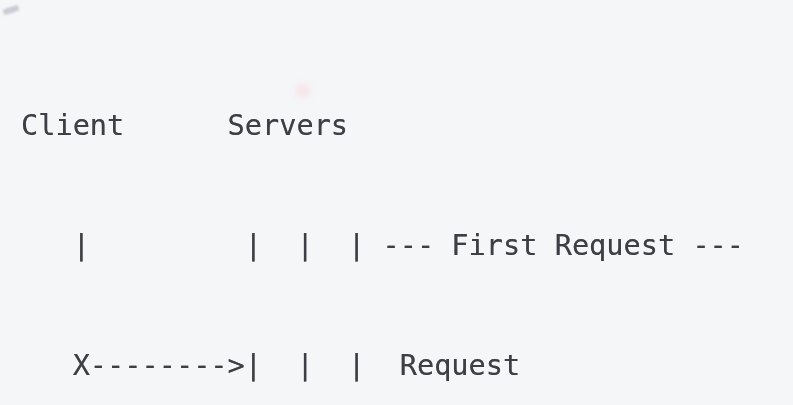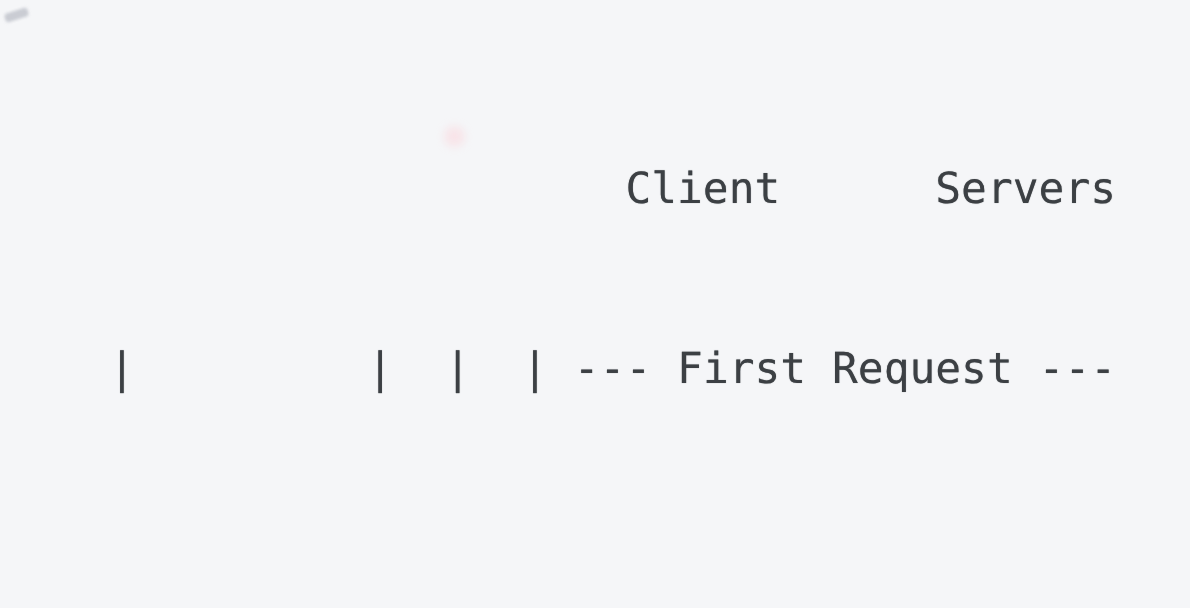--- a/index.html
+++ b/index.html
@@ -23,21 +23,20 @@
     font-size: 28.6px;
     line-height: 40px;
     white-space: pre;
     letter-spacing: 0;
     filter: blur(0.35px);
     text-shadow: 0 0 0.6px rgba(60,64,68,0.65);
   }
   .ascii-line {
     height: 40px;
     white-space: pre;
-    text-align: right;
   }
   .corner-smudge {
     position: absolute;
     left: 3px;
     top: 7px;
     width: 16px;
     height: 6px;
     background: rgba(148,154,166,0.45);
     transform: rotate(-18deg);
     filter: blur(1.2px);
@@ -56,19 +55,20 @@
 </style>
 </head>
 <body>
 
 <div class="corner-smudge"></div>
 <div class="video-artifact"></div>
 
 <div class="ascii-diagram">
   <div class="ascii-line">Client      Servers</div>
   <div class="ascii-line">   |         |  |  | --- First Request ---</div>
+  <div class="ascii-line">   X--------&gt;|  |  |  Request</div>
   
   
   
   
   
   
 </div>
 
 </body></html>

